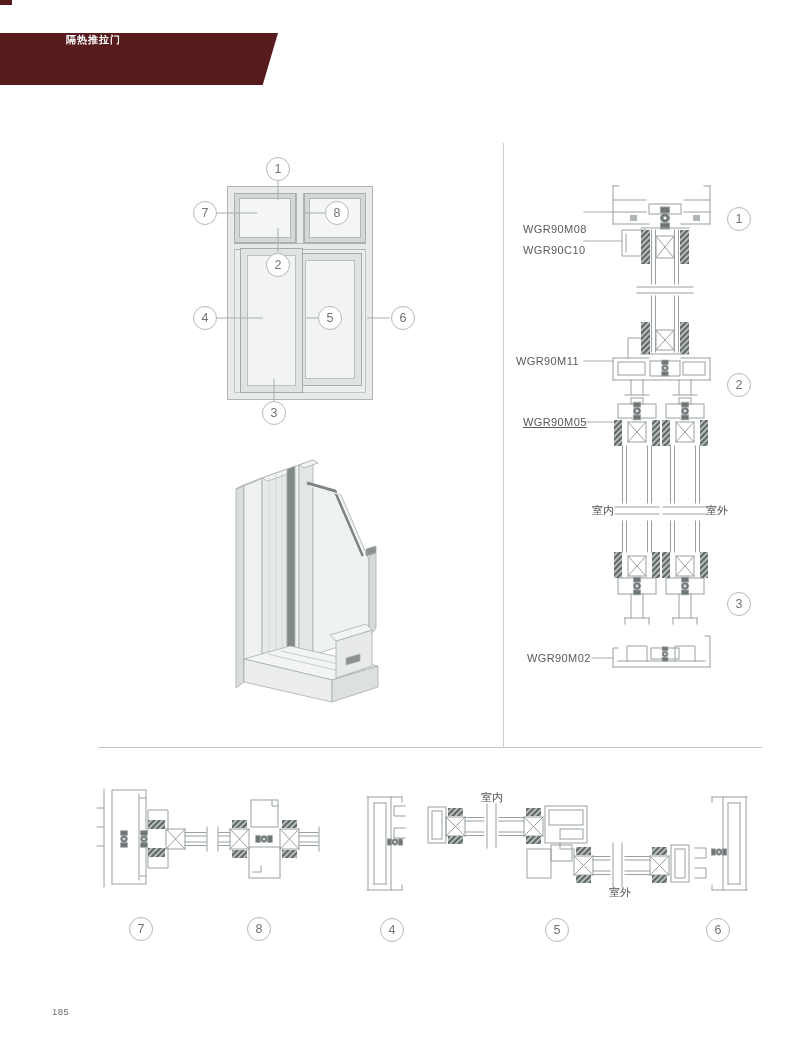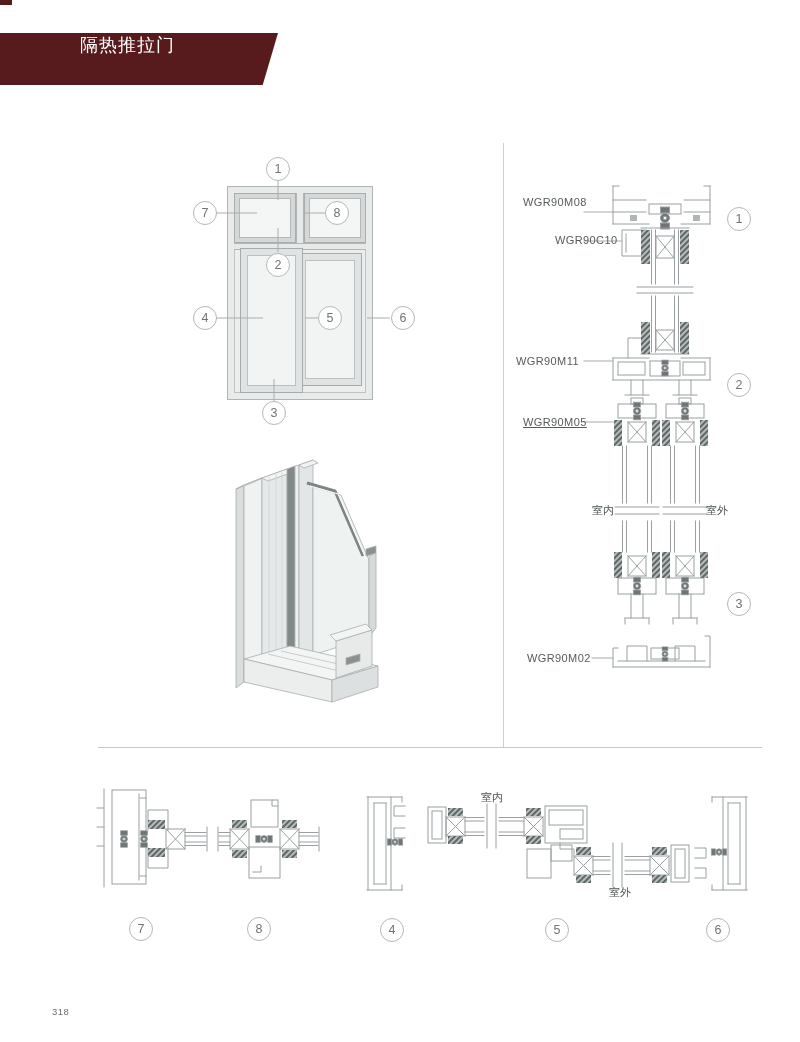--- a/index.html
+++ b/index.html
@@ -10,21 +10,21 @@
   * { box-sizing:border-box; }
 
   
   .corner-mark { position:absolute; left:0; top:0; width:12px; height:5px; background:#581b1d; }
   .banner {
     position:absolute; left:0; top:33px; width:278px; height:52px; background:#581b1d;
     clip-path:polygon(0 0, 100% 0, 94.5% 100%, 0 100%);
     display:flex; align-items:baseline; padding-left:54px; color:#ffffff;
   }
   .banner .title { font-size:30px; font-weight:bold; letter-spacing:1px; line-height:52px; }
-  .banner .subtitle { font-size:18px; font-weight:normal; margin-left:26px; letter-spacing:1px; }
+  .banner .subtitle { font-size:10px; font-weight:bold; margin-left:12px; letter-spacing:1px; }
 
   
   .win {
     position:absolute; left:227px; top:186px; width:146px; height:214px;
     background:#eceeee; border:1px solid #b0b4b4;
     box-shadow: inset 0 0 0 6px #e9ebeb, inset 0 0 0 7px #bfc3c3;
   }
   .t-panel { position:absolute; background:#f4f6f5; border:1px solid #a9adad;
     box-shadow: inset 0 0 0 4px #d4d8d8, inset 0 0 0 5px #b4b8b8; }
   .mullion { position:absolute; left:68px; top:6px; width:8px; height:50px;
@@ -280,29 +280,29 @@
   <div class="co" style="left:727px;top:207px;">1</div>
   <div class="co" style="left:727px;top:373px;">2</div>
   <div class="co" style="left:727px;top:592px;">3</div>
 
   <div class="co" style="left:129px;top:917px;">7</div>
   <div class="co" style="left:247px;top:917px;">8</div>
   <div class="co" style="left:380px;top:918px;">4</div>
   <div class="co" style="left:545px;top:918px;">5</div>
   <div class="co" style="left:706px;top:918px;">6</div>
 
-  <div class="plabel" style="left:523px;top:196px;">WGR90M08</div>
-  <div class="plabel" style="left:523px;top:234px;margin-left:32px;">WGR90C10</div>
+  <div class="plabel" style="left:523px;top:223px;">WGR90M08</div>
+  <div class="plabel" style="left:523px;top:244px;">WGR90C10</div>
   <div class="plabel" style="left:516px;top:355px;">WGR90M11</div>
   <div class="plabel" style="left:523px;top:416px;text-decoration:underline;">WGR90M05</div>
   <div class="plabel" style="left:527px;top:652px;">WGR90M02</div>
 
   <div class="room" style="left:576px;top:503px;width:38px;text-align:right;">室内</div>
   <div class="room" style="left:706px;top:503px;">室外</div>
   <div class="room c" style="left:477px;top:790px;">室内</div>
   <div class="room c" style="left:605px;top:885px;">室外</div>
 
   <div class="vdiv"></div>
   <div class="hdiv"></div>
 
-  <div class="pagenum">318</div>
+  <div class="pagenum">185</div>
 
 </div>
 
 </body></html>

